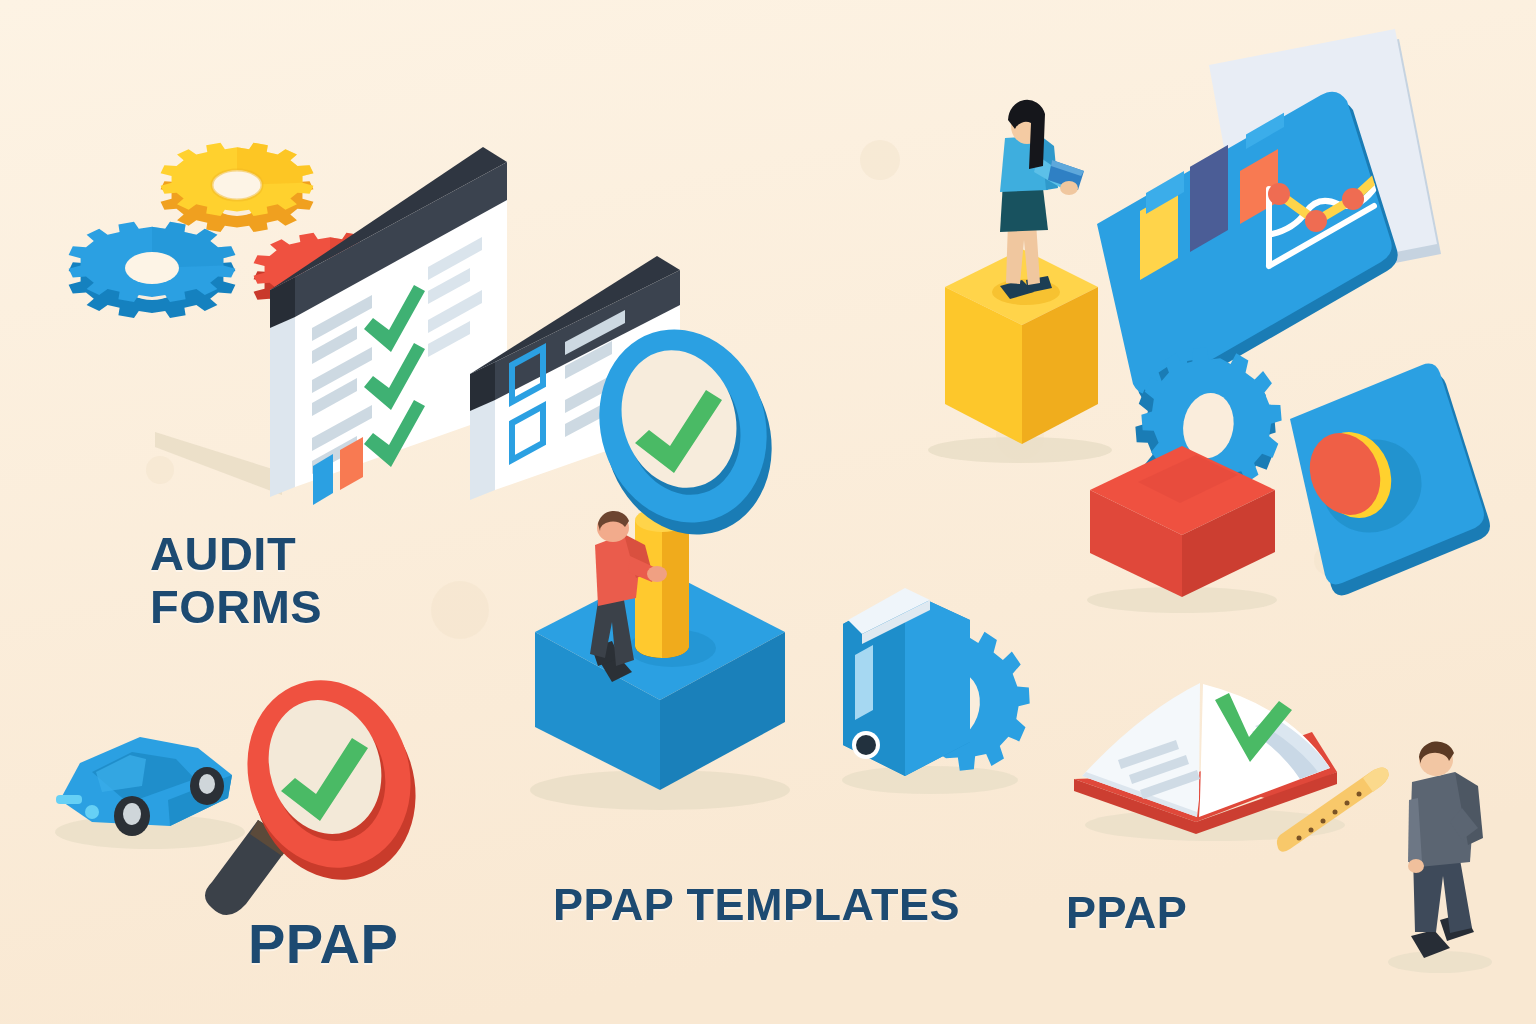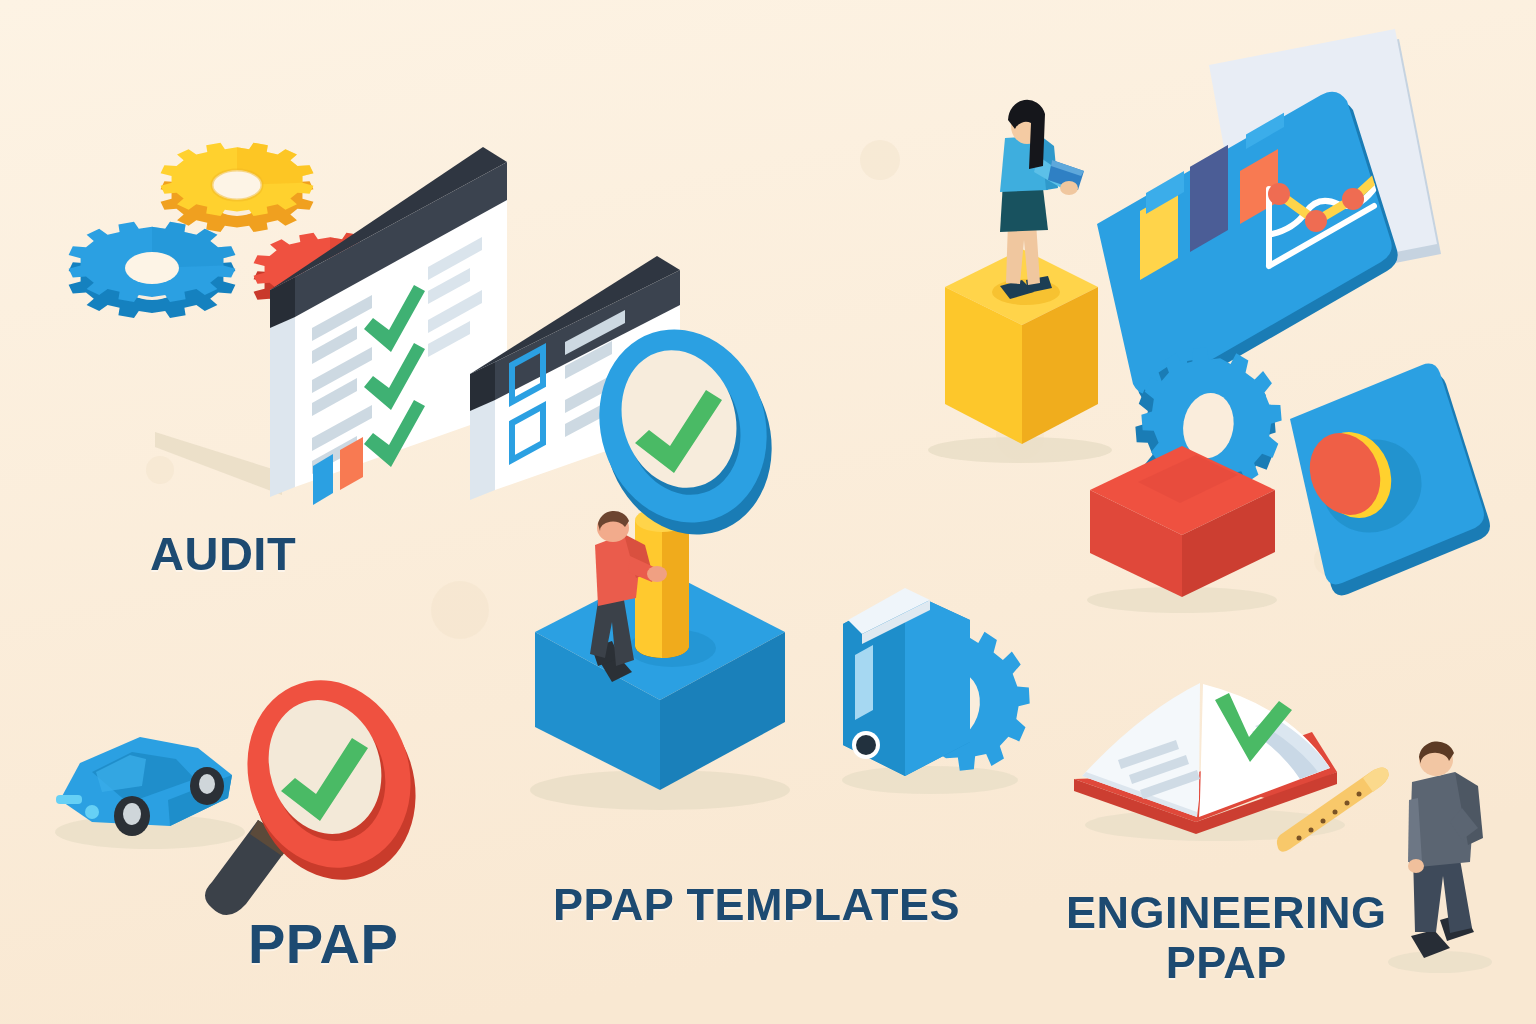--- a/index.html
+++ b/index.html
@@ -460,28 +460,28 @@
       <path d="M1409 800 L1418 798 L1422 862 L1408 862 Z" fill="#6d7785"></path>
       <ellipse cx="1416" cy="866" rx="8" ry="7" fill="#f0c09c"></ellipse>
       <ellipse cx="1436" cy="760" rx="17" ry="16" fill="#f2c6a3"></ellipse>
       <path d="M1419 757 a18,17 0 0 1 35,-4 l-5,8 a14,10 0 0 0 -28,4 Z" fill="#5c3a24"></path>
     </g>
 
   </svg>
 
   <div class="label lbl-bold" id="label-audit-forms">
     <span class="ln">AUDIT</span>
+    <span class="ln">FORMS</span>
   </div>
 
   <div class="label lbl-bold" id="label-ppap">
     <span class="ln">PPAP</span>
   </div>
 
   <div class="label lbl-bold" id="label-ppap-templates">
     <span class="ln">PPAP TEMPLATES</span>
   </div>
 
   <div class="label lbl-bold" id="label-engineering-specs">
-    <span class="ln">ENGINEERING</span>
     <span class="ln">PPAP</span>
   </div>
 
 </div>
 
 </body></html>

